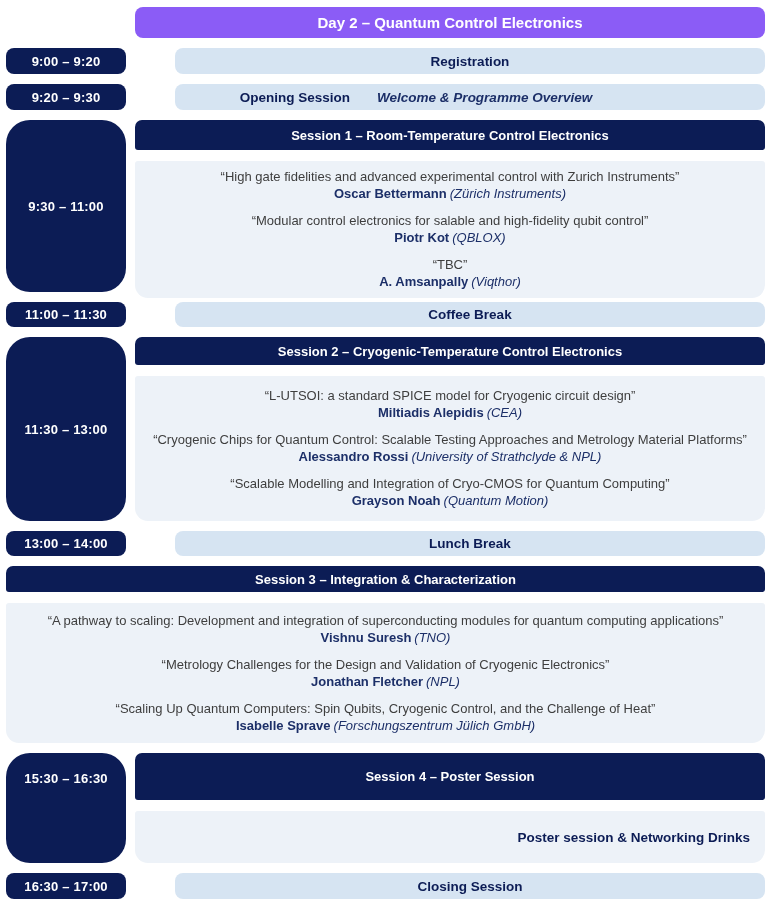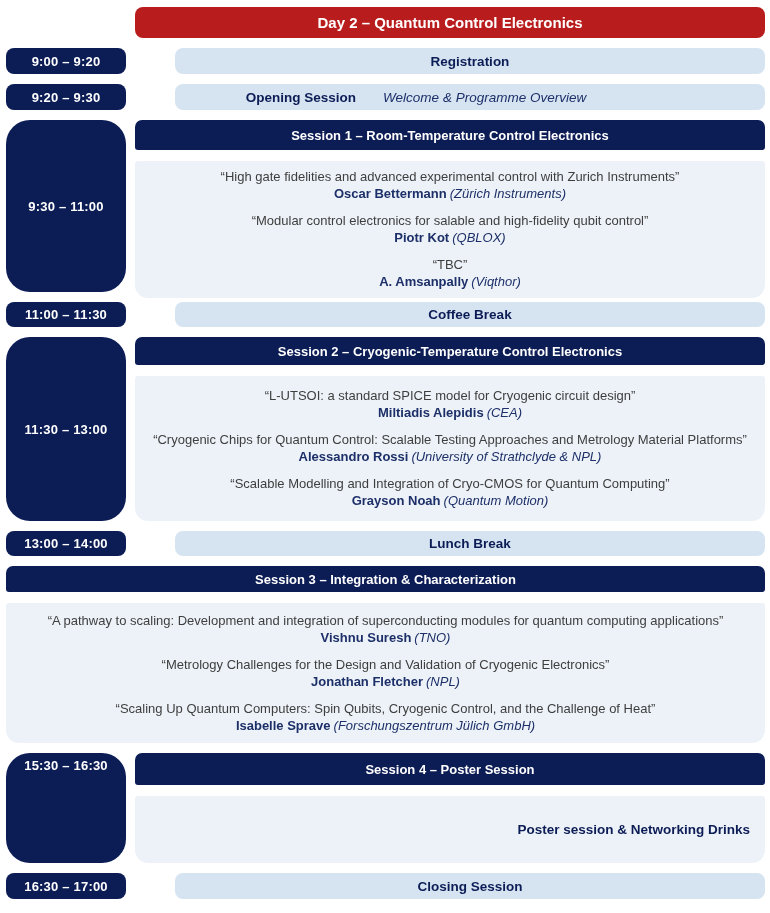--- a/index.html
+++ b/index.html
@@ -14,35 +14,35 @@
   .tcol { width:120px; flex:none; display:flex; }
   .ccol { flex:1; min-width:0; display:flex; }
 
   .pill {
     background:#0C1C55; color:#ffffff; font-weight:bold; font-size:13px;
     border-radius:8px; width:100%;
     display:flex; align-items:center; justify-content:center;
     letter-spacing:0.2px;
   }
   .pill.tall { border-radius:24px; align-items:center; }
-  .pill.tall.toptext { align-items:flex-start; padding-top:5px; box-sizing:border-box; }
+  .pill.tall.toptext { align-items:flex-start; padding-top:18px; box-sizing:border-box; }
 
   .day-header {
-    background:#b91c1c; color:#ffffff; font-weight:bold; font-size:15px;
+    background:#8b5cf6; color:#ffffff; font-weight:bold; font-size:15px;
     border-radius:8px; width:100%;
     display:flex; align-items:center; justify-content:center;
   }
 
   .band {
     background:#D6E4F2; color:#0C1C55; font-weight:bold; font-size:13.5px;
     border-radius:8px; width:100%;
     display:flex; align-items:center; justify-content:center;margin-left:40px;
   }
   .band.split { gap:27px; padding-right:108px; box-sizing:border-box; }
-  .band .note { font-weight:normal; font-style:italic; color:#1C2F68; }
+  .band .note { font-weight:bold; font-style:italic; color:#1C2F68; }
 
   .session { display:flex; flex-direction:column; width:100%; }
   .session-header {
     background:#0C1C55; color:#ffffff; font-weight:bold; font-size:13px;
     border-radius:7px 7px 3px 3px; flex:none;
     display:flex; align-items:center; justify-content:center;
   }
   .session-body {
     background:#EDF2F8; border-radius:3px 3px 13px 13px;
     margin-top:11px; flex:1;
@@ -180,21 +180,21 @@
       </div>
     </div>
   </div>
 
   <div class="row" style="height:110px">
     <div class="tcol">
         <div class="pill tall toptext">15:30 – 16:30</div>
       </div>
     <div class="ccol">
       <div class="session">
-        <div class="session-header" style="height:32px">Session 4 – Poster Session</div>
+        <div class="session-header" style="height:47px">Session 4 – Poster Session</div>
         <div class="session-body">
           <div class="session-note">Poster session &amp; Networking Drinks</div>
         </div>
       </div>
     </div>
   </div>
 
   <div class="row" style="height:26px">
     <div class="tcol">
         <div class="pill">16:30 – 17:00</div>

